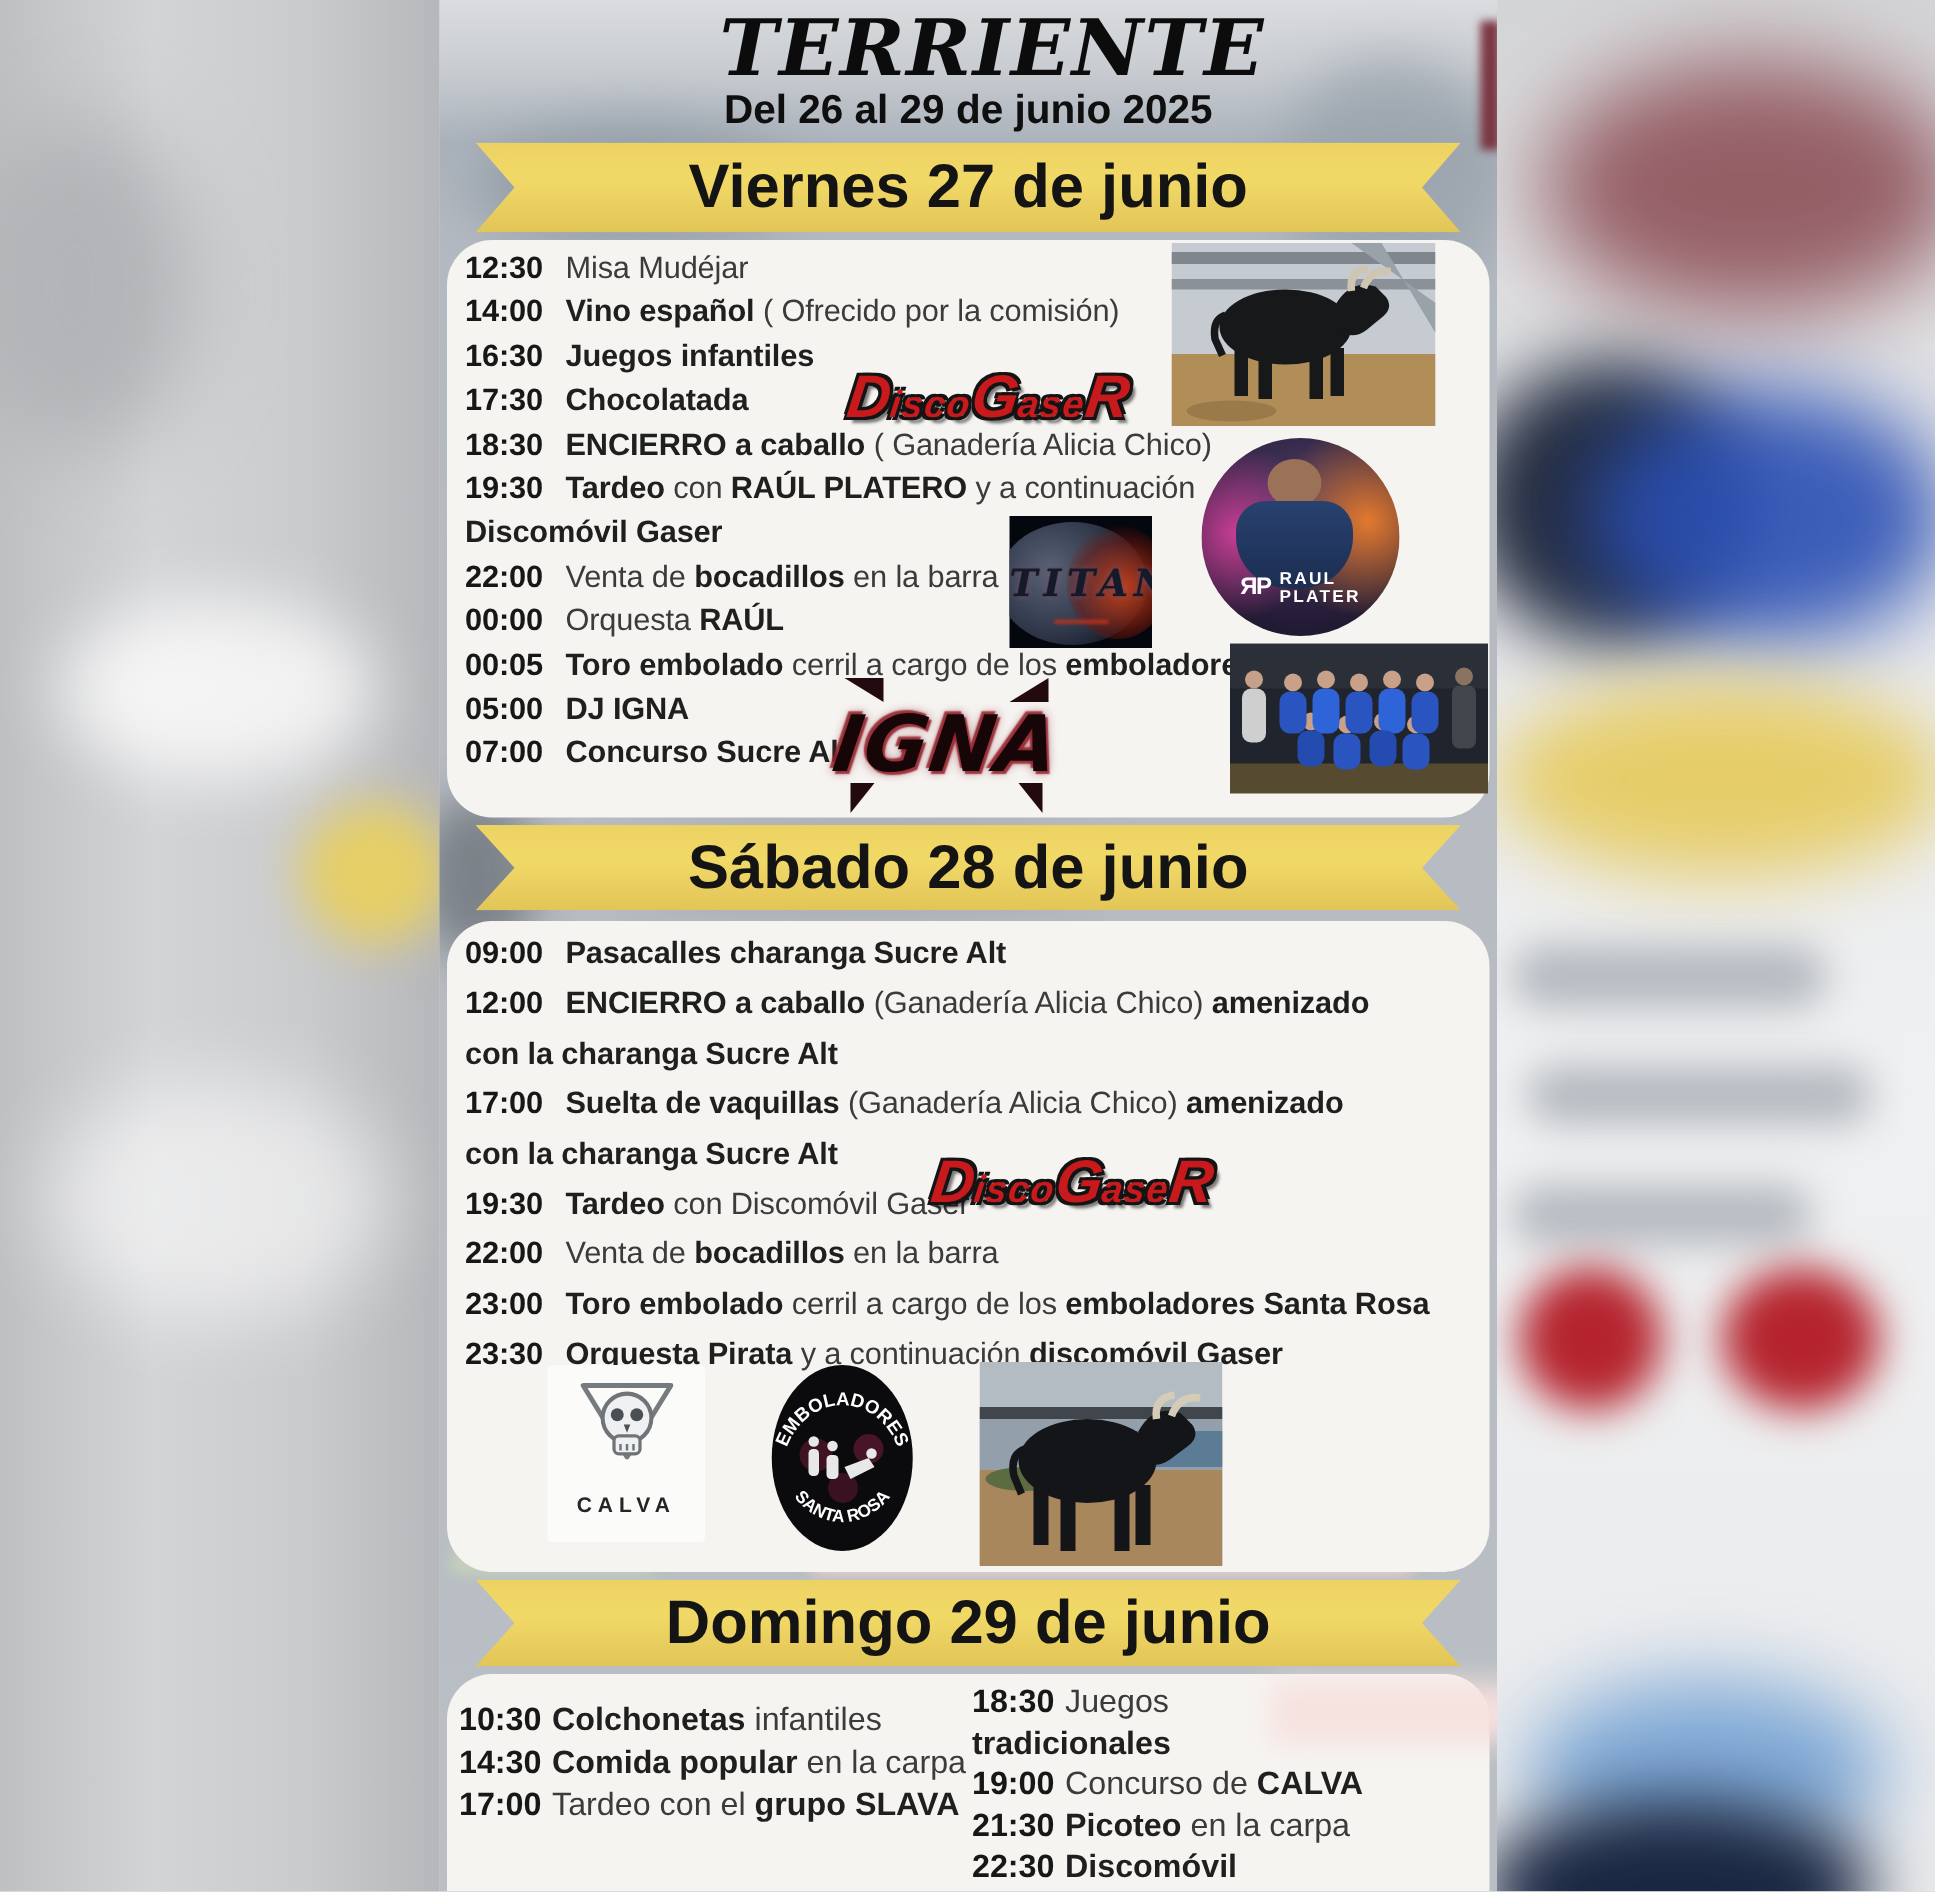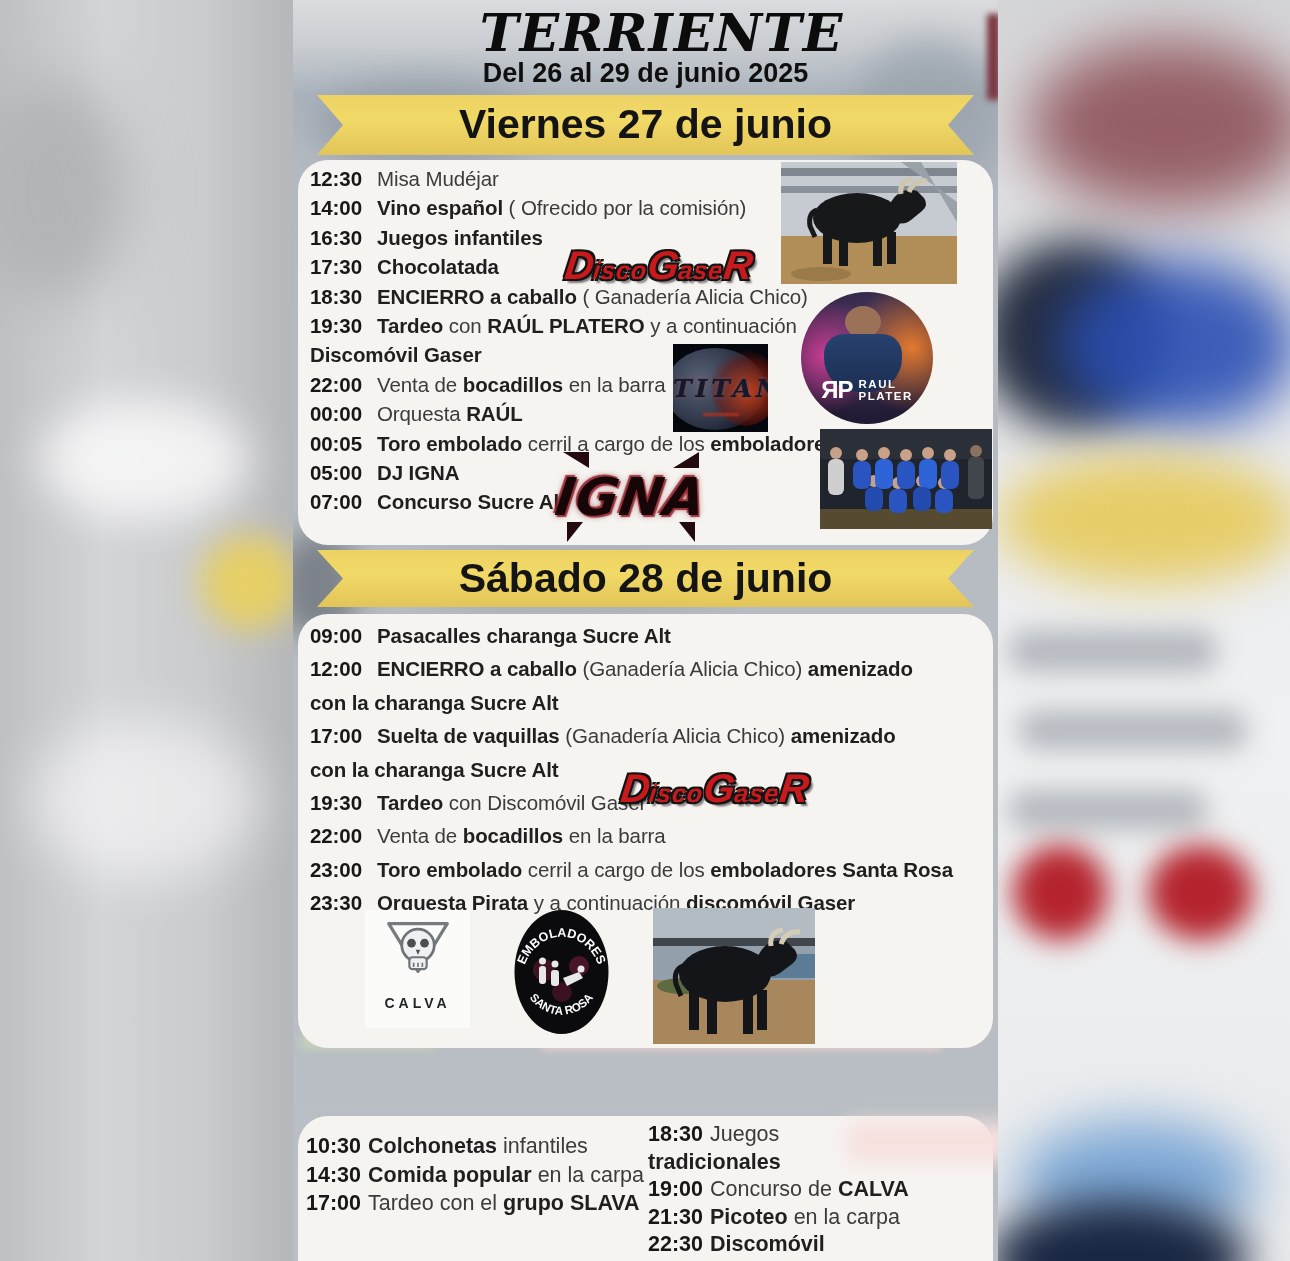--- a/index.html
+++ b/index.html
@@ -104,21 +104,21 @@
   .titan-sub{position:absolute;bottom:16px;left:32%;width:38%;height:3px;background:rgba(185,50,30,.85);filter:blur(1px);}
 
   .raul-circle{position:relative;width:100%;height:100%;border-radius:50%;overflow:hidden;
     background:radial-gradient(circle at 18% 48%,rgba(208,62,152,.95),rgba(208,62,152,0) 45%),
                radial-gradient(circle at 84% 42%,rgba(236,126,44,.95),rgba(236,126,44,0) 48%),
                radial-gradient(circle at 50% 32%,#4a3a63,#211a33 78%);}
   .raul-head{position:absolute;left:50%;top:14px;width:36px;height:32px;margin-left:-22px;border-radius:50%;background:#9b7257;}
   .raul-body{position:absolute;left:50%;top:42px;width:78px;height:58px;margin-left:-43px;
     border-radius:20px 20px 34px 34px;background:linear-gradient(180deg,#28416f,#1c2e52);}
   .raul-brand{position:absolute;bottom:20px;left:0;width:100%;display:flex;justify-content:center;align-items:center;gap:6px;}
-  .raul-mono{font-size:24px;font-weight:bold;color:#fff;letter-spacing:-1px;}
+  .raul-mono{font-size:16px;font-weight:bold;color:#fff;letter-spacing:-1px;}
   .raul-name{font-size:11.5px;font-weight:bold;color:#fff;line-height:12px;letter-spacing:1.5px;text-align:left;}
   .raul-name span{display:block;}
 
   .igna-wrap{position:relative;width:100%;height:100%;display:flex;align-items:center;justify-content:center;}
   .igna-text{font-weight:bold;font-style:italic;font-size:52px;letter-spacing:1px;transform:skewX(-8deg);
     color:#170607;font-family:"DejaVu Sans",sans-serif;
     text-shadow:-2px -2px 1px rgba(150,35,45,.9),2px 2px 1px rgba(150,35,45,.9),0 0 7px rgba(120,20,30,.65);}
   .horn{position:absolute;width:0;height:0;border-style:solid;}
   .horn-tl{left:2px;top:0;border-width:0 26px 16px 0;border-color:transparent #230a0e transparent transparent;}
   .horn-tr{right:2px;top:0;border-width:0 0 16px 26px;border-color:transparent transparent #230a0e transparent;}
@@ -196,20 +196,23 @@
         <div class="row"><span class="time">12:00</span><span><b>ENCIERRO a caballo</b><span> (Ganadería Alicia Chico) </span><b>amenizado</b></span></div>
         <div class="row cont"><span><b>con la charanga Sucre Alt</b></span></div>
         <div class="row"><span class="time">17:00</span><span><b>Suelta de vaquillas</b><span> (Ganadería Alicia Chico) </span><b>amenizado</b></span></div>
         <div class="row cont"><span><b>con la charanga Sucre Alt</b></span></div>
         <div class="row"><span class="time">19:30</span><span><b>Tardeo</b><span> con Discomóvil Gaser</span></span></div>
         <div class="row"><span class="time">22:00</span><span><span>Venta de </span><b>bocadillos</b><span> en la barra</span></span></div>
         <div class="row"><span class="time">23:00</span><span><b>Toro embolado</b><span> cerril a cargo de los </span><b>emboladores Santa Rosa</b></span></div>
         <div class="row"><span class="time">23:30</span><span><b>Orquesta Pirata</b><span> y a continuación </span><b>discomóvil Gaser</b></span></div>
       </div>
 
+    <div class="ribbon r-domingo">
+      <span>Domingo 29 de junio</span>
+    </div>
     <div class="panel p-sunday">
       <div class="sun-left" id="sunday-left">
           <div class="srow"><span class="stime">10:30</span><span><b>Colchonetas</b><span> infantiles</span></span></div>
           <div class="srow"><span class="stime">14:30</span><span><b>Comida popular</b><span> en la carpa</span></span></div>
           <div class="srow"><span class="stime">17:00</span><span><span>Tardeo con el </span><b>grupo SLAVA</b></span></div>
         </div>
       <div class="sun-right" id="sunday-right">
           <div class="srow"><span class="stime">18:30</span><span><span>Juegos</span></span></div>
           <div class="srow cont"><span><b>tradicionales</b></span></div>
           <div class="srow"><span class="stime">19:00</span><span><span>Concurso de </span><b>CALVA</b></span></div>

